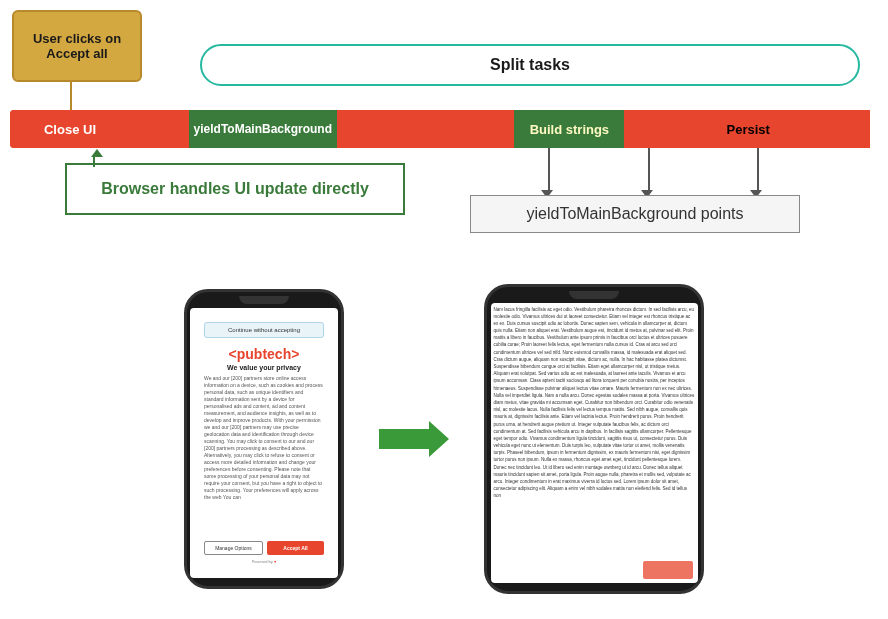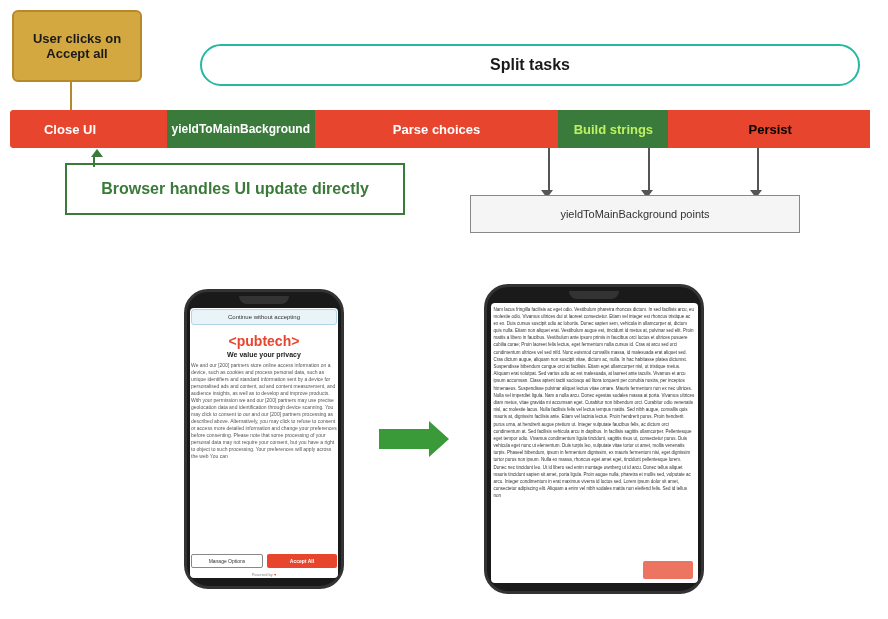--- a/index.html
+++ b/index.html
@@ -99,21 +99,21 @@
     }
     .pipe-segment-parse {
       background: #e8452e;
       width: 110px;
       color: #fff;
     }
     .pipe-segment-build {
       background: #3a7a3a;
       width: 110px;
       margin: 0 2px;
-      color: #bef264;
+      color: #fef9c3;
       text-align: center;
     }
     .pipe-segment-persist {
       background: #e8452e;
       width: 70px;
       color: #000000;
     }
     .pipe-segment-dispatch {
       background: #3a7a3a;
       width: 158px;
@@ -152,21 +152,21 @@
       position: absolute;
       top: 195px;
       left: 470px;
       width: 330px;
       height: 38px;
       border: 1px solid #888;
       background: #f5f5f5;
       display: flex;
       align-items: center;
       justify-content: center;
-      font-size: 11px;
+      font-size: 16px;
       color: #333;
     }
 
     
     .bottom-section {
       position: absolute;
       top: 258px;
       left: 0;
       width: 888px;
       height: 361px;
@@ -198,21 +198,21 @@
     }
     .phone-screen {
       flex: 1;
       width: 148px;
       background: #fff;
       margin: 4px 6px 8px 6px;
       border-radius: 4px;
       overflow: hidden;
       display: flex;
       flex-direction: column;
-      padding: 1px;
+      padding: 14px;
     }
 
     
     .consent-banner {
       background: #e8f4f8;
       border: 1px solid #b0d4e8;
       border-radius: 3px;
       padding: 4px;
       font-size: 6px;
       color: #333;
@@ -321,23 +321,20 @@
 
   <div class="pipeline-bar">
     <div class="pipe-segment pipe-segment-close">
       <span>Close UI</span>
     </div>
     <div class="pipe-fill" style="width:4px;"></div>
     <div class="pipe-segment pipe-segment-yield1">
       <span>yieldToMainBackground</span>
     </div>
     <div class="pipe-fill" style="width:4px;"></div>
-    <div class="pipe-segment pipe-segment-parse">
-      <span>Parse choices</span>
-    </div>
     <div class="pipe-fill" style="width:4px;"></div>
     <div class="pipe-segment pipe-segment-build">
       <span>Build strings</span>
     </div>
     <div class="pipe-fill" style="width:4px;"></div>
     <div class="pipe-segment pipe-segment-persist">
       <span>Persist</span>
     </div>
     <div class="pipe-fill" style="width:4px;"></div>
   </div>

